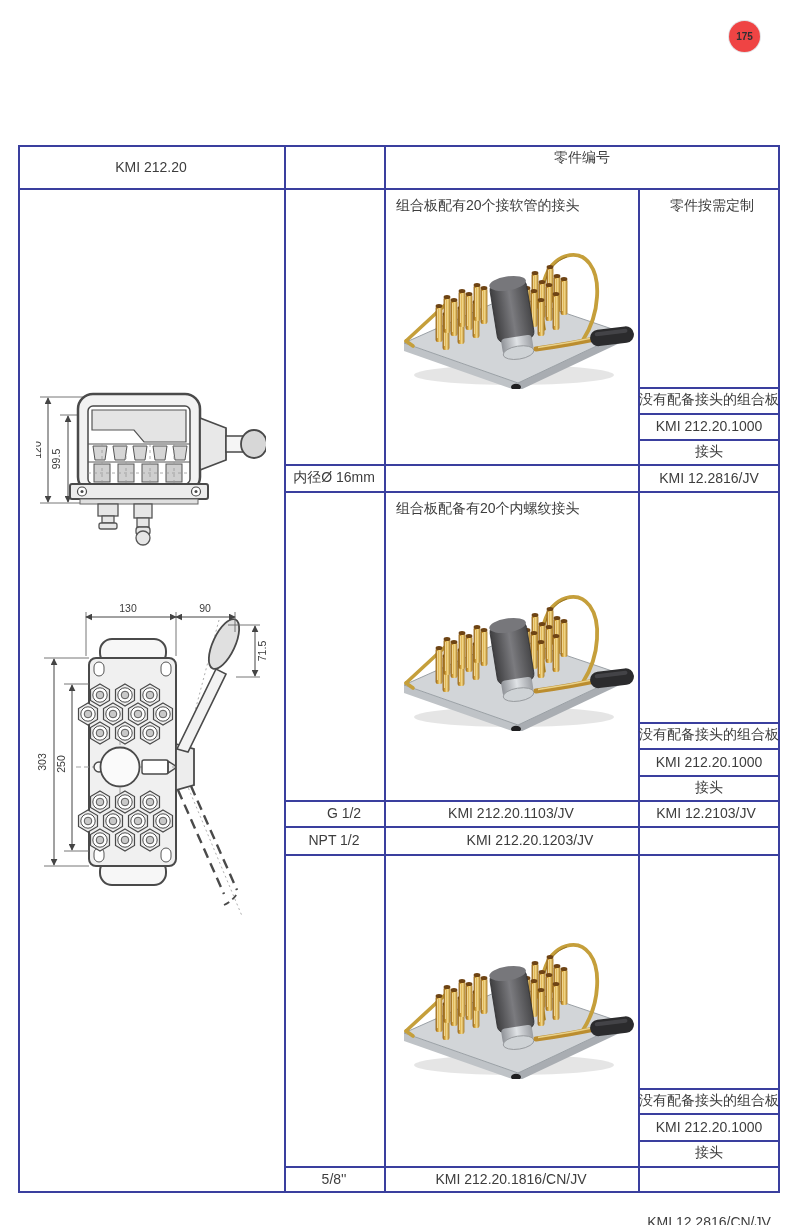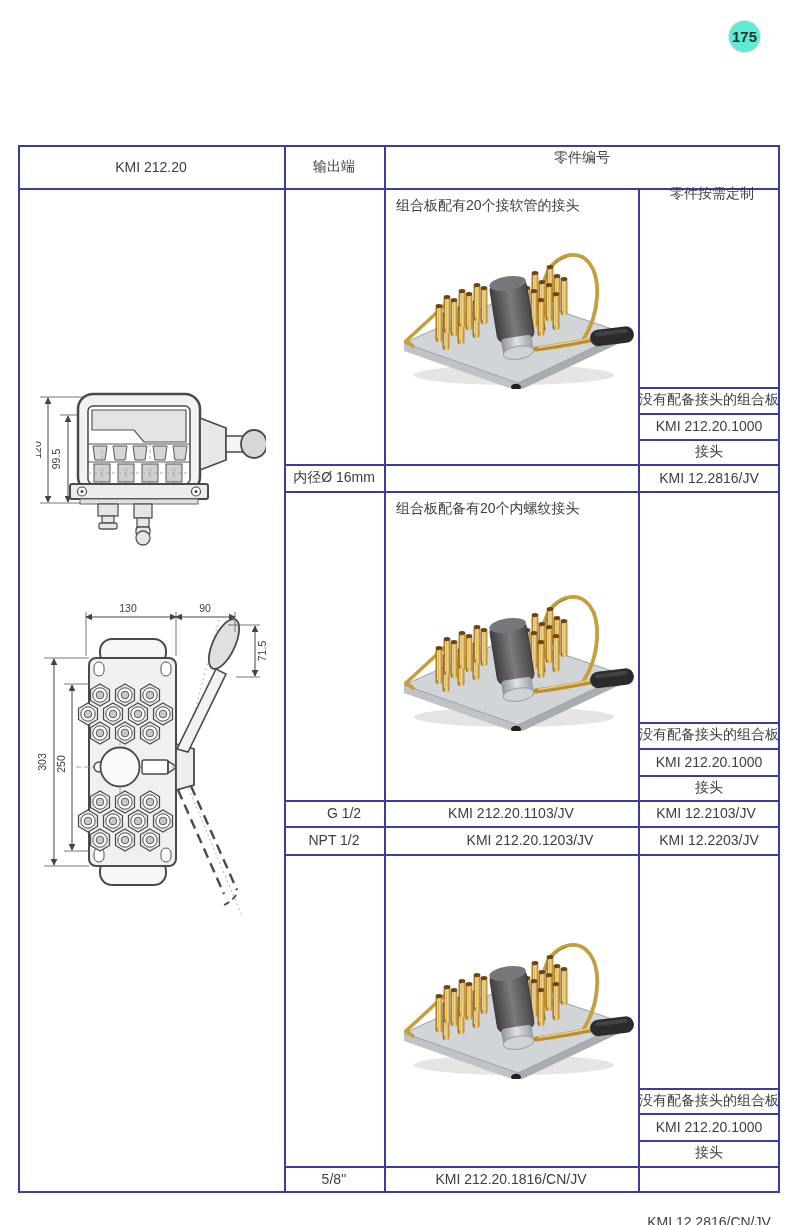--- a/index.html
+++ b/index.html
@@ -3,22 +3,22 @@
 <meta charset="utf-8">
 <style>
   html,body{margin:0;padding:0;background:#ffffff;}
   .page{position:relative;width:800px;height:1225px;background:#ffffff;overflow:hidden;
         font-family:"Liberation Sans","DejaVu Sans",sans-serif;}
   
   .titlebar{position:absolute;left:16px;top:18px;width:766px;height:32px;background:#2e3192;}
   .titlebar .t{position:absolute;left:18px;top:0;line-height:32px;color:#ffffff;
         font-size:20px;font-weight:bold;letter-spacing:.5px;white-space:nowrap;}
   .pagenum{position:absolute;left:729px;top:21px;width:31px;height:31px;border-radius:50%;
-        background:#5eead4;box-shadow:0 0 0 1px #e3e3e6;display:flex;align-items:center;
-        justify-content:center;font-size:15px;font-weight:600;color:#2f2f33;}
+        background:#ef4444;box-shadow:0 0 0 1px #e3e3e6;display:flex;align-items:center;
+        justify-content:center;font-size:10px;font-weight:600;color:#2f2f33;}
   
   .tbl{position:absolute;left:18px;top:145px;width:762px;height:1048px;}
   .vl,.hl{position:absolute;background:#3a3f9e;}
   .vl{width:2px;} .hl{height:2px;}
   .c{position:absolute;display:flex;align-items:center;justify-content:center;
      font-size:14px;color:#3d3d3d;white-space:nowrap;}
   .c.left{justify-content:flex-start;padding-left:12px;text-align:center;}
   .c.top{align-items:flex-start;padding-top:9px;}
   
   .art{position:absolute;}
@@ -138,41 +138,39 @@
     <div class="hl" style="left:266px;top:655px;width:496px"></div>
     <div class="hl" style="left:266px;top:681px;width:496px"></div>
     <div class="hl" style="left:266px;top:709px;width:496px"></div>
     <div class="hl" style="left:620px;top:943px;width:142px"></div>
     <div class="hl" style="left:620px;top:968px;width:142px"></div>
     <div class="hl" style="left:620px;top:995px;width:142px"></div>
     <div class="hl" style="left:266px;top:1021px;width:496px"></div>
     <div class="hl" style="left:0;top:1046px;width:762px"></div>
 
     <div class="c" style="left:0;top:0;width:266px;height:43px">KMI 212.20</div>
-    <div class="c" style="left:266px;top:0;width:100px;height:43px">输出端</div>
     <div class="c" style="left:366px;top:0;width:396px;height:25px">零件编号</div>
 
     <div class="c left top" style="left:366px;top:43px;width:254px;height:40px">组合板配有20个接软管的接头</div>
-    <div class="c top" style="left:620px;top:31px;width:148px;height:40px">零件按需定制</div>
+    <div class="c top" style="left:620px;top:43px;width:148px;height:40px">零件按需定制</div>
     <div class="c" style="left:620px;top:242px;width:142px;height:26px">没有配备接头的组合板</div>
     <div class="c" style="left:620px;top:268px;width:142px;height:26px">KMI 212.20.1000</div>
     <div class="c" style="left:620px;top:294px;width:142px;height:25px">接头</div>
     <div class="c" style="left:266px;top:319px;width:100px;height:27px">内径Ø 16mm</div>
     <div class="c" style="left:620px;top:319px;width:142px;height:27px">KMI 12.2816/JV</div>
 
     <div class="c left top" style="left:366px;top:346px;width:254px;height:40px">组合板配备有20个内螺纹接头</div>
     <div class="c" style="left:620px;top:577px;width:142px;height:26px">没有配备接头的组合板</div>
     <div class="c" style="left:620px;top:603px;width:142px;height:27px">KMI 212.20.1000</div>
     <div class="c" style="left:620px;top:630px;width:142px;height:25px">接头</div>
     <div class="c" style="left:266px;top:655px;width:120px;height:26px">G 1/2</div>
     <div class="c" style="left:366px;top:655px;width:254px;height:26px">KMI 212.20.1103/JV</div>
     <div class="c" style="left:620px;top:655px;width:136px;height:26px">KMI 12.2103/JV</div>
     <div class="c" style="left:266px;top:681px;width:100px;height:28px">NPT 1/2</div>
     <div class="c" style="left:366px;top:681px;width:292px;height:28px">KMI 212.20.1203/JV</div>
-    <div class="c" style="left:620px;top:681px;width:142px;height:28px">KMI 12.2203/JV</div>
 
     <div class="c" style="left:620px;top:943px;width:142px;height:25px">没有配备接头的组合板</div>
     <div class="c" style="left:620px;top:968px;width:142px;height:27px">KMI 212.20.1000</div>
     <div class="c" style="left:620px;top:995px;width:142px;height:26px">接头</div>
     <div class="c" style="left:266px;top:1021px;width:100px;height:25px">5/8''</div>
     <div class="c" style="left:366px;top:1021px;width:254px;height:25px">KMI 212.20.1816/CN/JV</div>
     <div class="c" style="left:620px;top:1064px;width:142px;height:25px">KMI 12.2816/CN/JV</div>
   </div>
 
   <svg class="art" style="left:36px;top:388px" width="230" height="166" viewBox="0 0 230 166">

